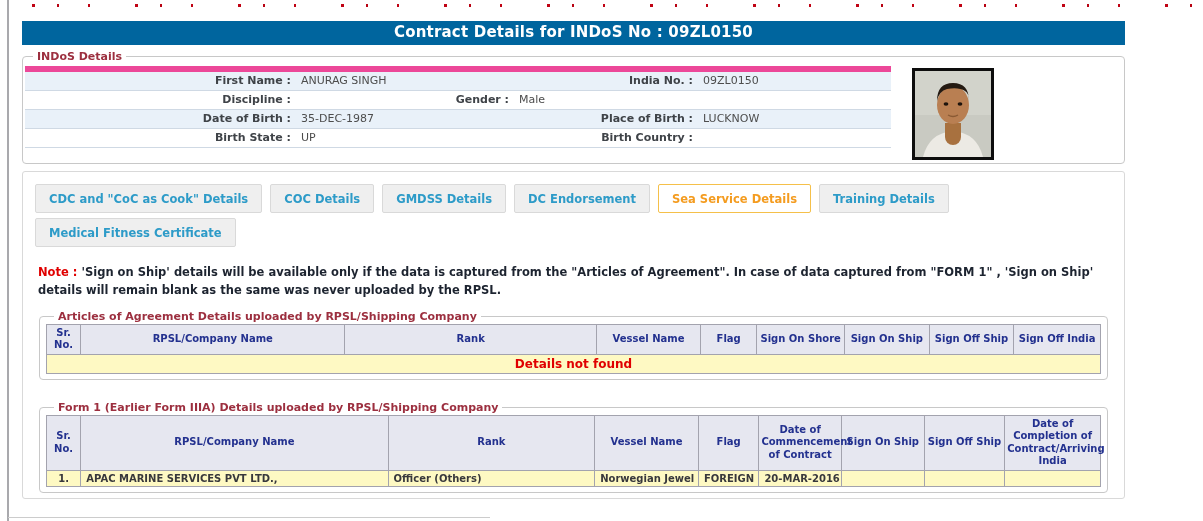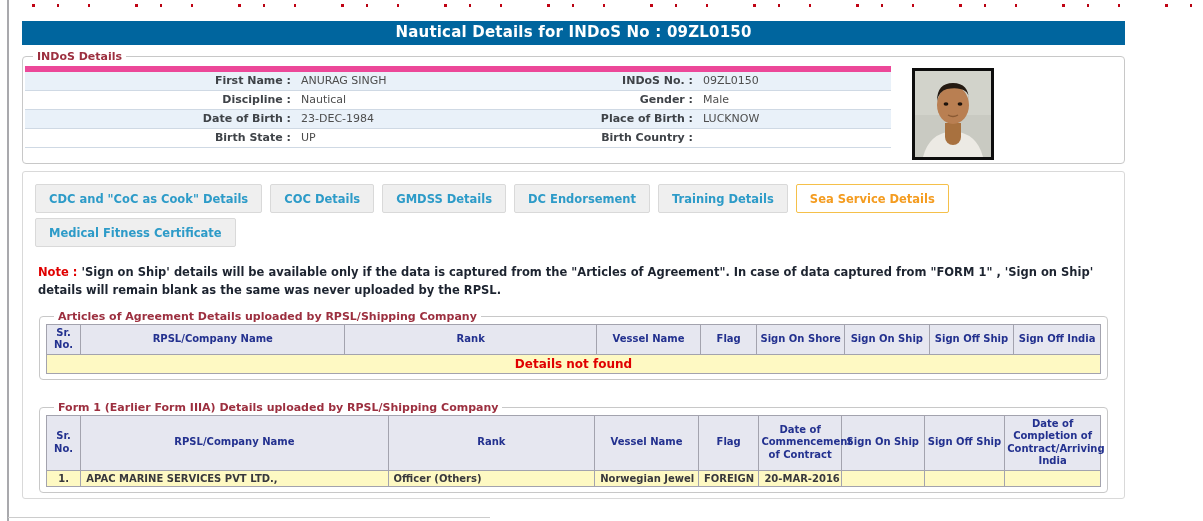--- a/index.html
+++ b/index.html
@@ -62,40 +62,39 @@
 </style>
 </head>
 <body>
 
 <div class="page">
   <div class="left-rail"></div>
   <div class="top-strip"></div>
 
   <div class="content">
 
-    <div class="title-bar">Nautical Details for INDoS No : 09ZL0150</div>
+    <div class="title-bar">Contract Details for INDoS No : 09ZL0150</div>
 
     <fieldset class="indos-box">
       <legend>INDoS Details</legend>
       <div class="indos-rows">
         <div class="indos-row alt">
           <span class="lbl">First Name :</span>
           <span class="val">ANURAG SINGH</span>
-          <span class="lbl">INDoS No. :</span>
+          <span class="lbl">India No. :</span>
           <span class="val">09ZL0150</span>
         </div>
         <div class="indos-row">
           <span class="lbl">Discipline :</span>
-          <span class="val">Nautical</span>
           <span class="lbl">Gender :</span>
           <span class="val">Male</span>
         </div>
         <div class="indos-row alt">
           <span class="lbl">Date of Birth :</span>
-          <span class="val">23-DEC-1984</span>
+          <span class="val">35-DEC-1987</span>
           <span class="lbl">Place of Birth :</span>
           <span class="val">LUCKNOW</span>
         </div>
         <div class="indos-row">
           <span class="lbl">Birth State :</span>
           <span class="val">UP</span>
           <span class="lbl">Birth Country :</span>
         </div>
       </div>
       <div class="photo">
@@ -112,22 +111,22 @@
         </svg>
       </div>
     </fieldset>
 
     <div class="panel">
       <div class="tabs-row">
         <div class="tab">CDC and "CoC as Cook" Details</div>
         <div class="tab">COC Details</div>
         <div class="tab">GMDSS Details</div>
         <div class="tab">DC Endorsement</div>
+        <div class="tab active">Sea Service Details</div>
         <div class="tab">Training Details</div>
-        <div class="tab active">Sea Service Details</div>
       </div>
       <div class="tabs-row">
         <div class="tab">Medical Fitness Certificate</div>
       </div>
 
       <div class="note">
         <span class="note-prefix">Note :</span>
         <span>'Sign on Ship' details will be available only if the data is captured from the "Articles of Agreement". In case of data captured from "FORM 1" , 'Sign on Ship' details will remain blank as the same was never uploaded by the RPSL.</span>
       </div>
 

